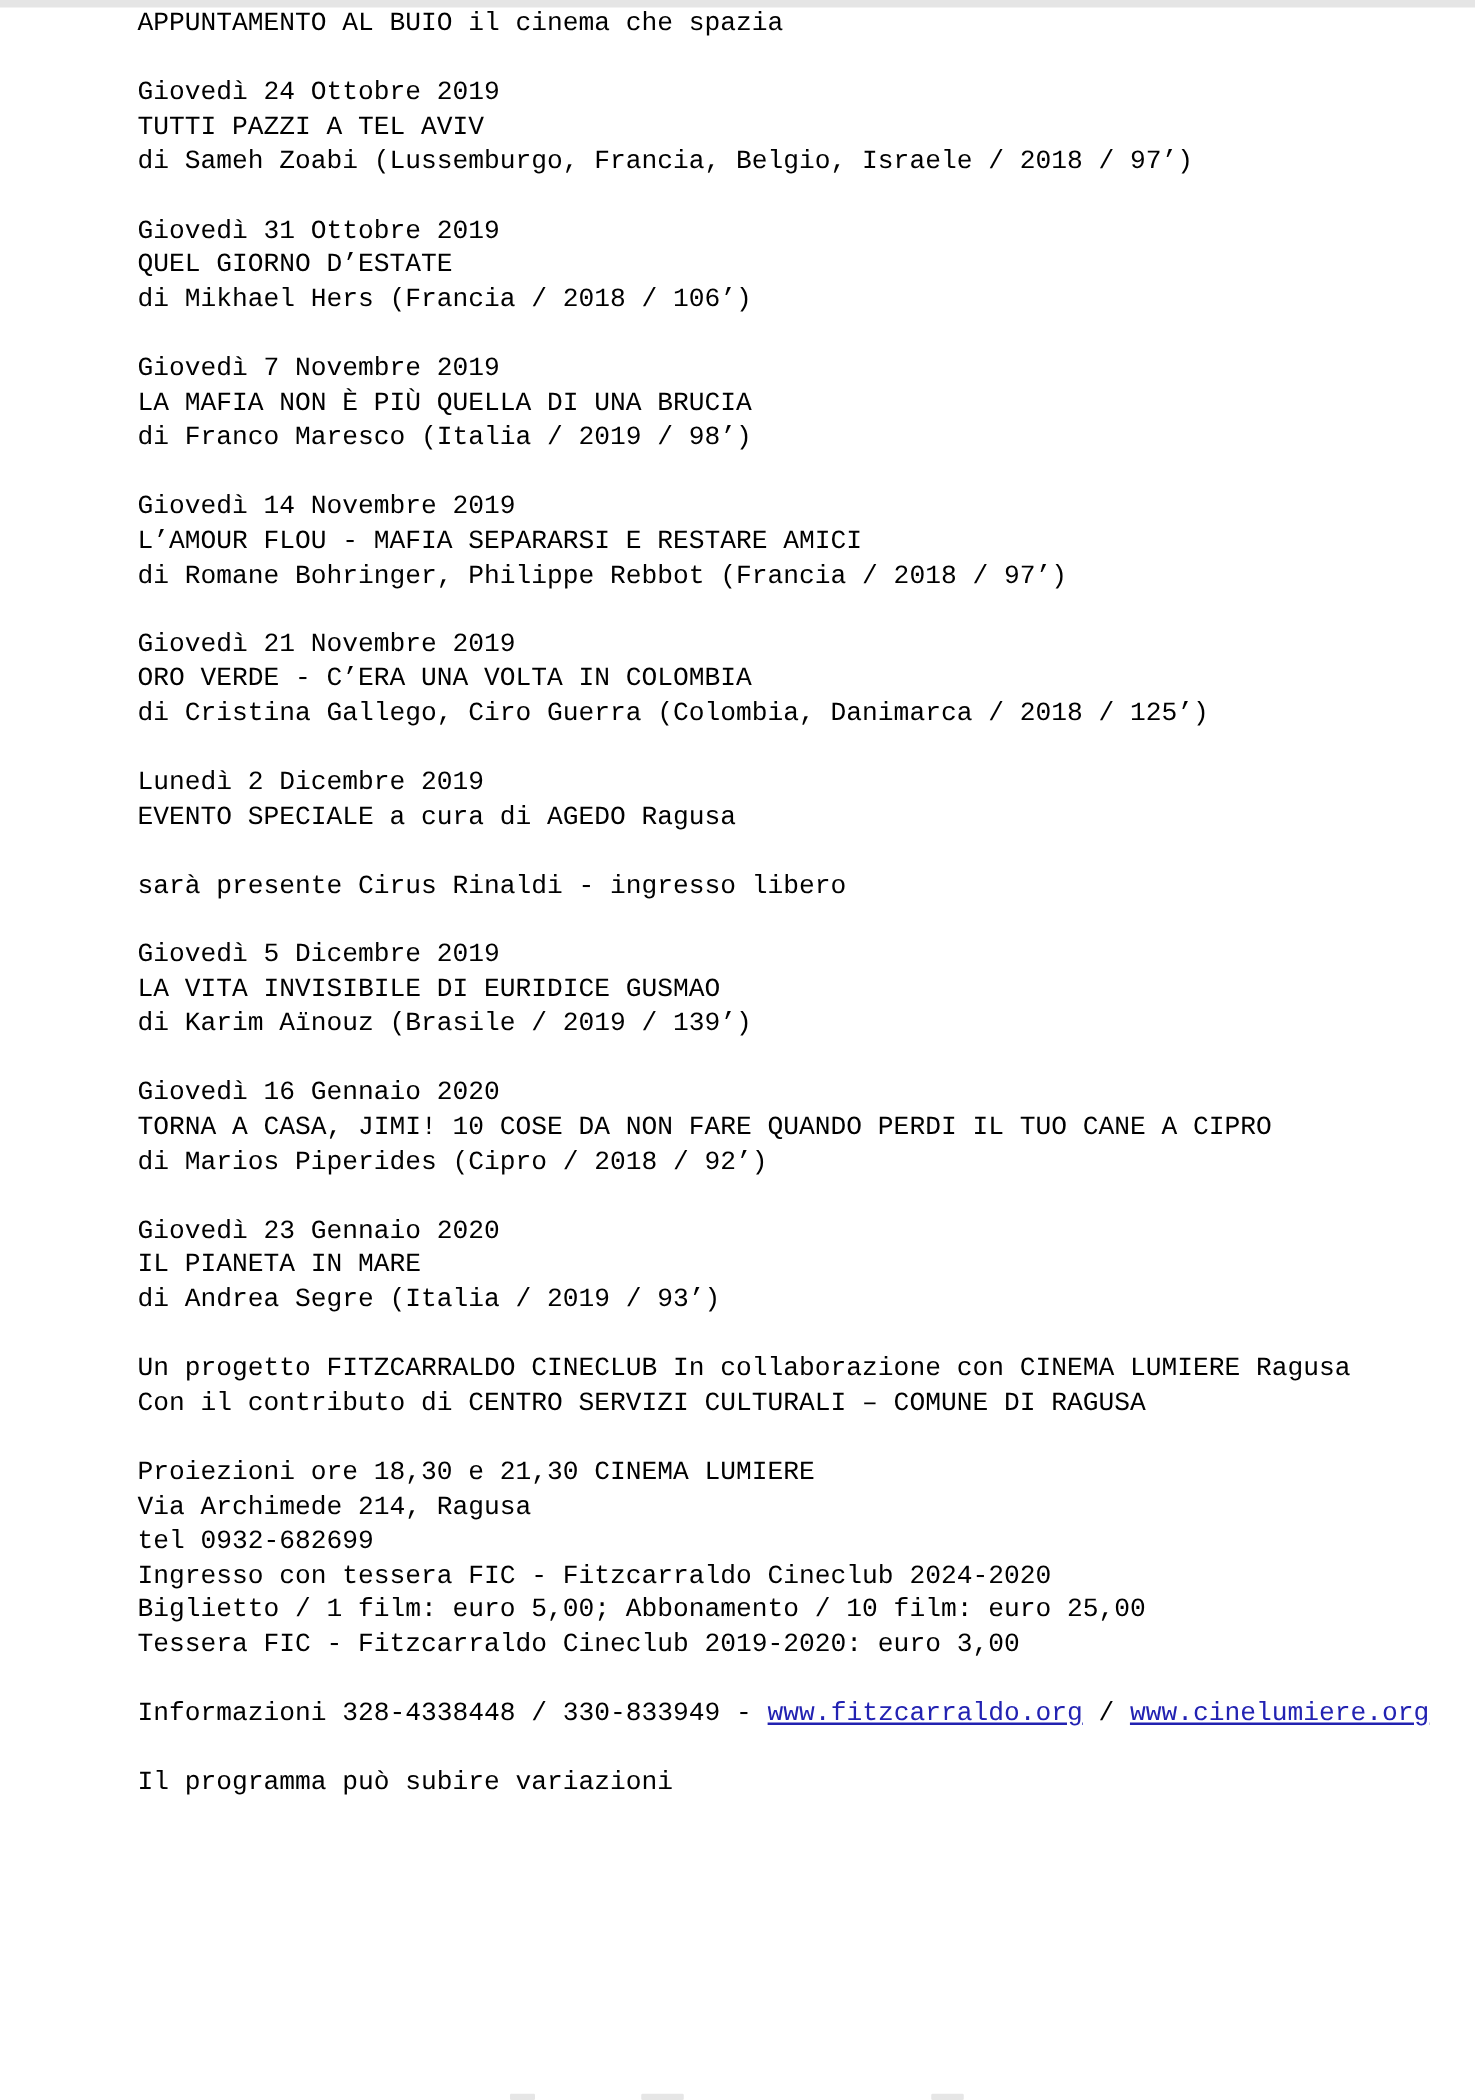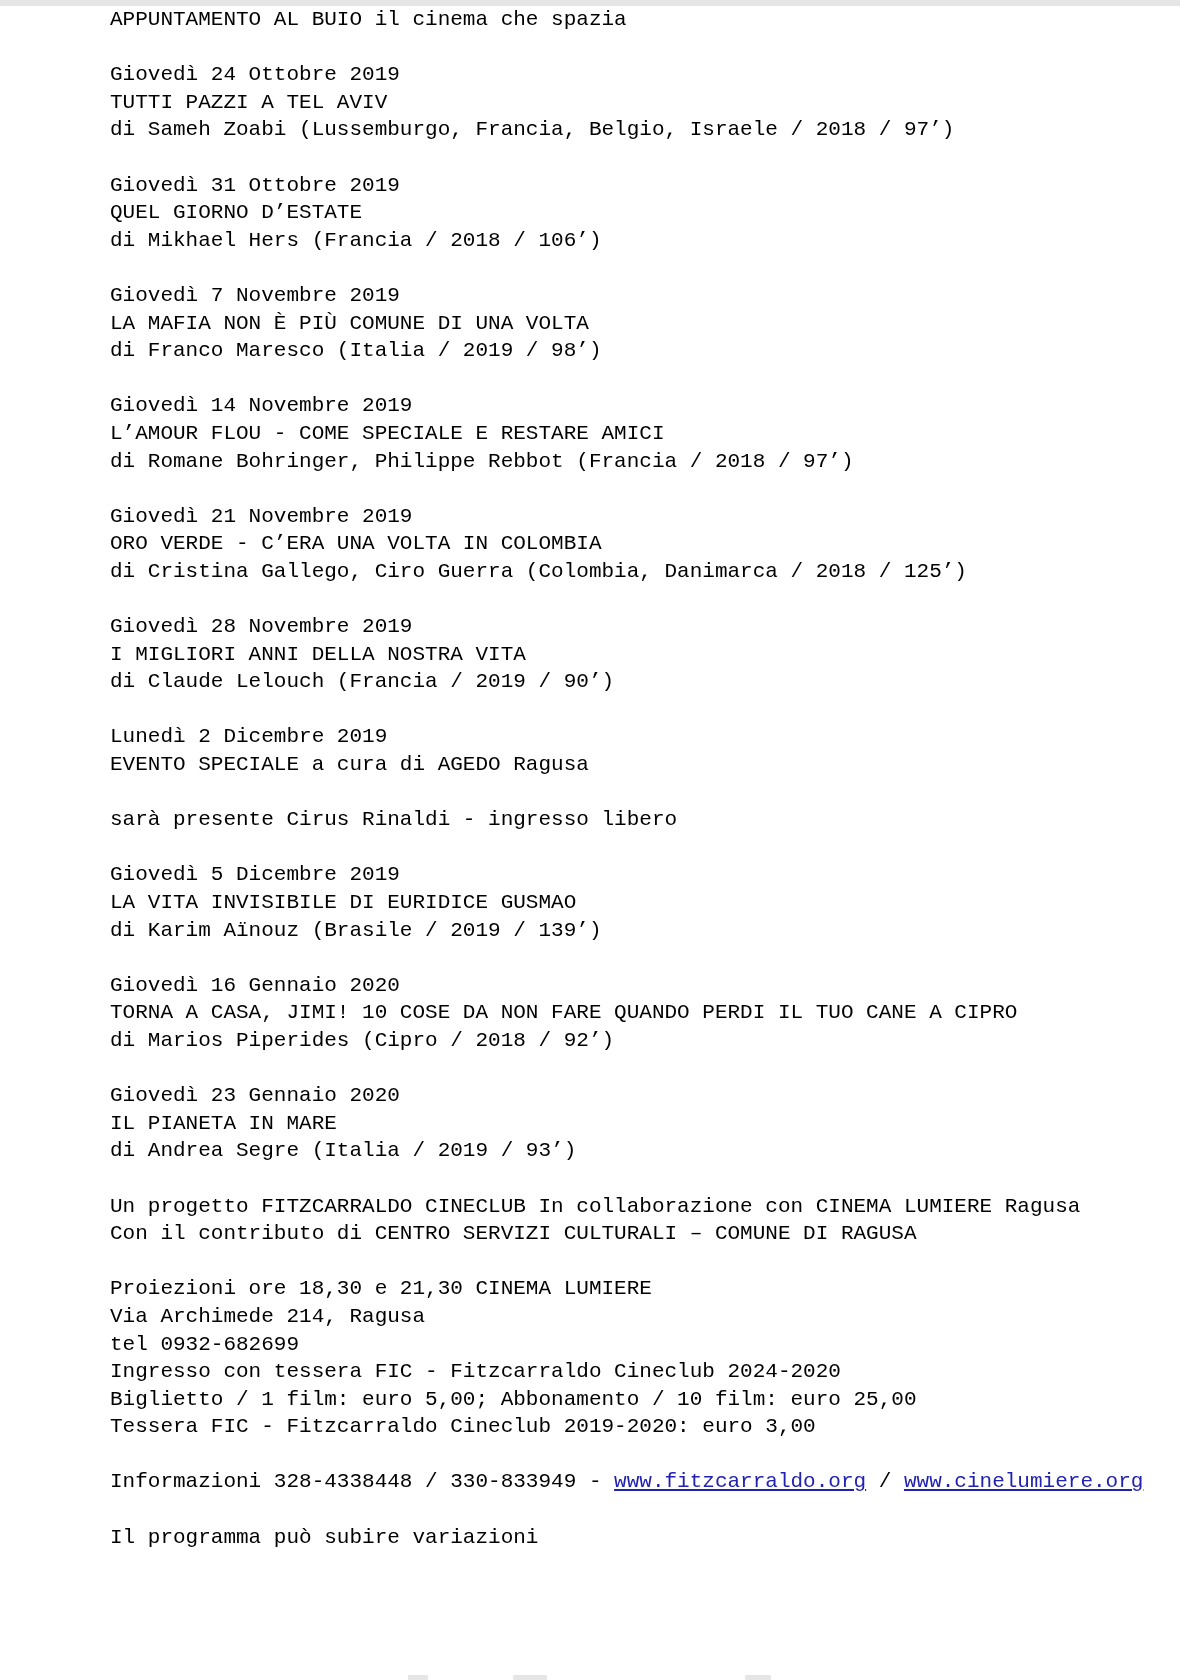--- a/index.html
+++ b/index.html
@@ -69,41 +69,36 @@
   </p>
 
   <p class="block">
     <span class="ln">Giovedì 31 Ottobre 2019</span><br>
     <span class="ln">QUEL GIORNO D’ESTATE</span><br>
     <span class="ln">di Mikhael Hers (Francia / 2018 / 106’)</span>
   </p>
 
   <p class="block">
     <span class="ln">Giovedì 7 Novembre 2019</span><br>
-    <span class="ln">LA MAFIA NON È PIÙ COMUNE DI UNA VOLTA</span><br>
+    <span class="ln">LA MAFIA NON È PIÙ QUELLA DI UNA BRUCIA</span><br>
     <span class="ln">di Franco Maresco (Italia / 2019 / 98’)</span>
   </p>
 
   <p class="block">
     <span class="ln">Giovedì 14 Novembre 2019</span><br>
-    <span class="ln">L’AMOUR FLOU - COME SPECIALE E RESTARE AMICI</span><br>
+    <span class="ln">L’AMOUR FLOU - MAFIA SEPARARSI E RESTARE AMICI</span><br>
     <span class="ln">di Romane Bohringer, Philippe Rebbot (Francia / 2018 / 97’)</span>
   </p>
 
   <p class="block">
     <span class="ln">Giovedì 21 Novembre 2019</span><br>
     <span class="ln">ORO VERDE - C’ERA UNA VOLTA IN COLOMBIA</span><br>
     <span class="ln">di Cristina Gallego, Ciro Guerra (Colombia, Danimarca / 2018 / 125’)</span>
   </p>
 
-  <p class="block">
-    <span class="ln">Giovedì 28 Novembre 2019</span><br>
-    <span class="ln">I MIGLIORI ANNI DELLA NOSTRA VITA</span><br>
-    <span class="ln">di Claude Lelouch (Francia / 2019 / 90’)</span>
-  </p>
 
   <p class="block">
     <span class="ln">Lunedì 2 Dicembre 2019</span><br>
     <span class="ln">EVENTO SPECIALE a cura di AGEDO Ragusa</span><br>
     <br>
     <span class="ln">sarà presente Cirus Rinaldi - ingresso libero</span>
   </p>
 
   <p class="block">
     <span class="ln">Giovedì 5 Dicembre 2019</span><br>

